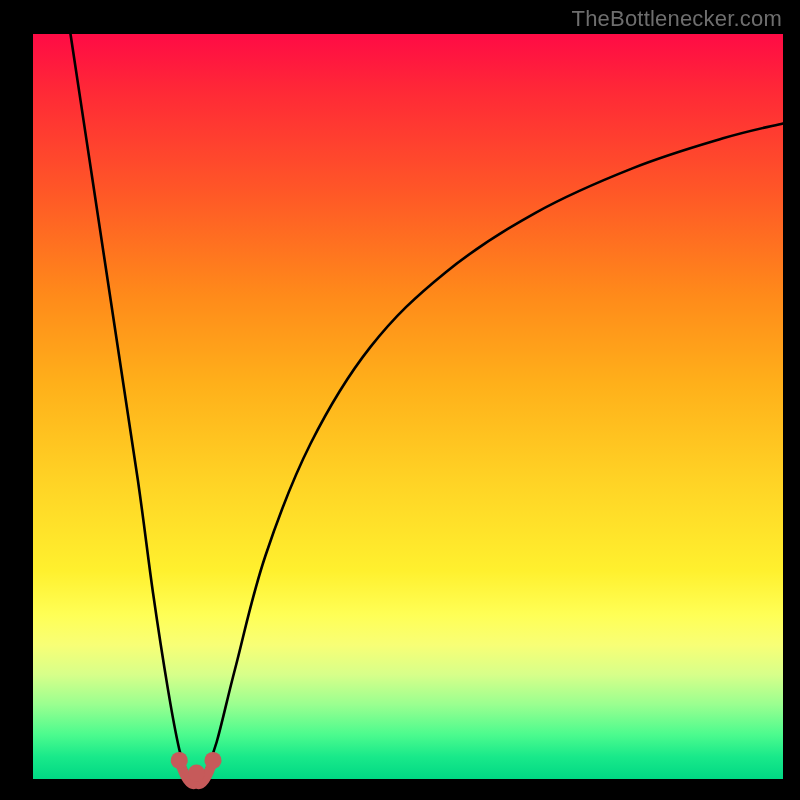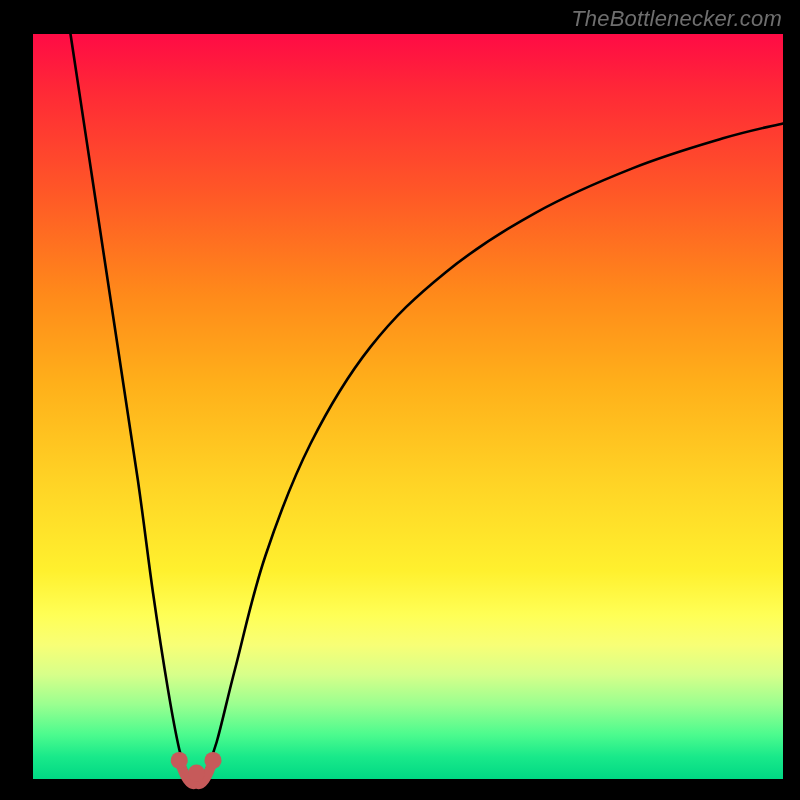--- a/index.html
+++ b/index.html
@@ -49,21 +49,21 @@
     left: 0; top: 0;
   }
 </style>
 </head>
 <body>
 
 <div class="frame">
 
   <div class="plot-area" style="left:33px; top:34px; width:750px; height:745px;"></div>
 
-  <div class="watermark" style="right:18px; top:6px;font-style:italic;">TheBottlenecker.com</div>
+  <div class="watermark" style="right:18px; top:6px;">TheBottlenecker.com</div>
 
   <svg class="curve" width="800" height="800" viewBox="0 0 800 800">
     <g id="curve-group">
         <path d="M 70.5 34 C 74.55 60.82, 84.9 129.36, 93 183 C 101.1 236.64, 107.4 278.36, 115.5 332 C 123.6 385.64, 131.25 434.065, 138 481 C 144.75 527.935, 147.6 555.202, 153 592.75 C 158.4 630.298, 163.275 661.439, 168 689.6 C 172.725 717.7610000000001, 175.875 734.4490000000001, 179.25 749.2 C 182.625 763.951, 185.4 767.5269999999999, 186.75 771.55" fill="none" stroke="#000000" stroke-width="2.6" stroke-linecap="round"></path>
         <path d="M 205.5 771.55 C 207.525 766.1859999999999, 211.35 760.524, 216.75 741.75 C 222.15 722.976, 226.725 700.775, 235.5 667.25 C 244.275 633.725, 252 595.73, 265.5 555.5 C 279 515.27, 291.6 481.298, 310.5 443.75 C 329.4 406.202, 346.2 377.74300000000005, 370.5 346.90000000000003 C 394.8 316.057, 415.80000000000007 296.538, 445.50000000000006 272.4 C 475.20000000000005 248.26199999999997, 501.75 231.57399999999996, 535.5 212.79999999999995 C 569.25 194.02599999999995, 599.25 181.51000000000002, 633 168.10000000000002 C 666.75 154.69000000000003, 696 146.34599999999998, 723 138.29999999999995 C 750 130.25399999999993, 772.2 126.08199999999998, 783 123.39999999999998" fill="none" stroke="#000000" stroke-width="2.6" stroke-linecap="round"></path>
       </g>
     <g id="nodes-group">
         <path d="M 179.25 760.375 Q 187.6875 787.51, 196.125 783.51 Q 204.5625 787.51, 213 760.375" fill="none" stroke="#c65a5a" stroke-width="10" stroke-linecap="round"></path>
         <circle cx="179.25" cy="760.375" r="8.5" fill="#c65a5a"></circle>
         <circle cx="196.5" cy="773.04" r="8.5" fill="#c65a5a"></circle>

